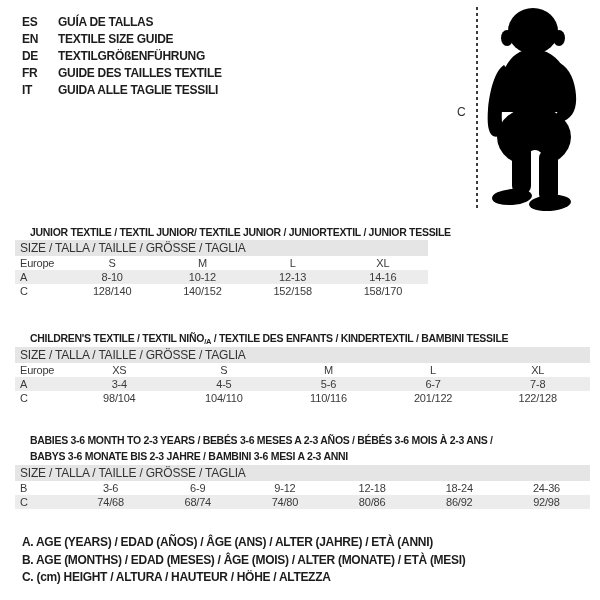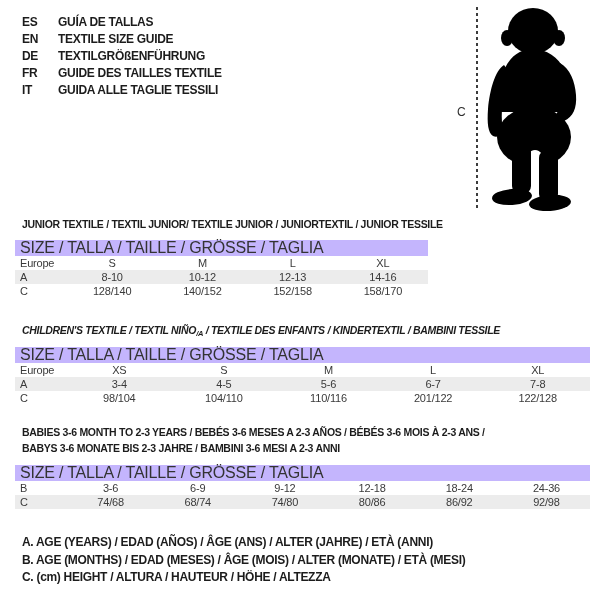--- a/index.html
+++ b/index.html
@@ -15,34 +15,34 @@
     font-size:12px; font-weight:bold; letter-spacing:-0.3px; color:#1c1c1c; }
   .lang-code { width:36px; }
 
   
   .dotline { position:absolute; left:476px; top:7px; width:2px; height:201px;
     background:repeating-linear-gradient(to bottom, #3c3c3c 0 3px, transparent 3px 6px); }
   .c-label { position:absolute; left:457px; top:105px; font-size:12px; color:#2e2e2e; }
   .baby { position:absolute; left:482px; top:5px; }
 
   
-  .ttitle { position:absolute; margin:0; font-size:10.5px; font-weight:bold;
+  .ttitle { position:absolute; margin:8px; font-size:10.5px; font-weight:bold;
     letter-spacing:-0.3px; color:#1c1c1c; white-space:nowrap; line-height:16px; }
   .title1 { left:22px; top:216px; }
-  .title2 { left:22px; top:322px;font-style:italic; }
+  .title2 { left:22px; top:322px; }
   .title3 { left:22px; top:424px; }
   .subscript { font-size:7.5px; vertical-align:-2px; }
 
   
   .stable { position:absolute; font-size:11px; color:#3a3a3a; letter-spacing:-0.2px; }
   .stable1 { left:15px; top:240px; width:413px; }
   .stable2 { left:15px; top:347px; width:575px; }
   .stable3 { left:15px; top:465px; width:575px; }
-  .size-bar { height:16px; background:#c4b5fd; display:flex; align-items:center;
-    padding-left:5px; font-size:16px; color:#333333; }
+  .size-bar { height:16px; background:#e5e5e5; display:flex; align-items:center;
+    padding-left:5px; font-size:12px; color:#333333; }
   .trow { display:flex; height:14px; align-items:center; }
   .trow.alt { background:#ececec; }
   .rlabel { width:52px; padding-left:5px; box-sizing:border-box; }
   .cell { flex:1; text-align:center; }
 
   
   .footnotes { position:absolute; left:22px; top:535px; }
   .fnote { height:17.5px; font-size:12px; font-weight:bold;
     letter-spacing:-0.3px; color:#1c1c1c; white-space:nowrap; }
 </style>

